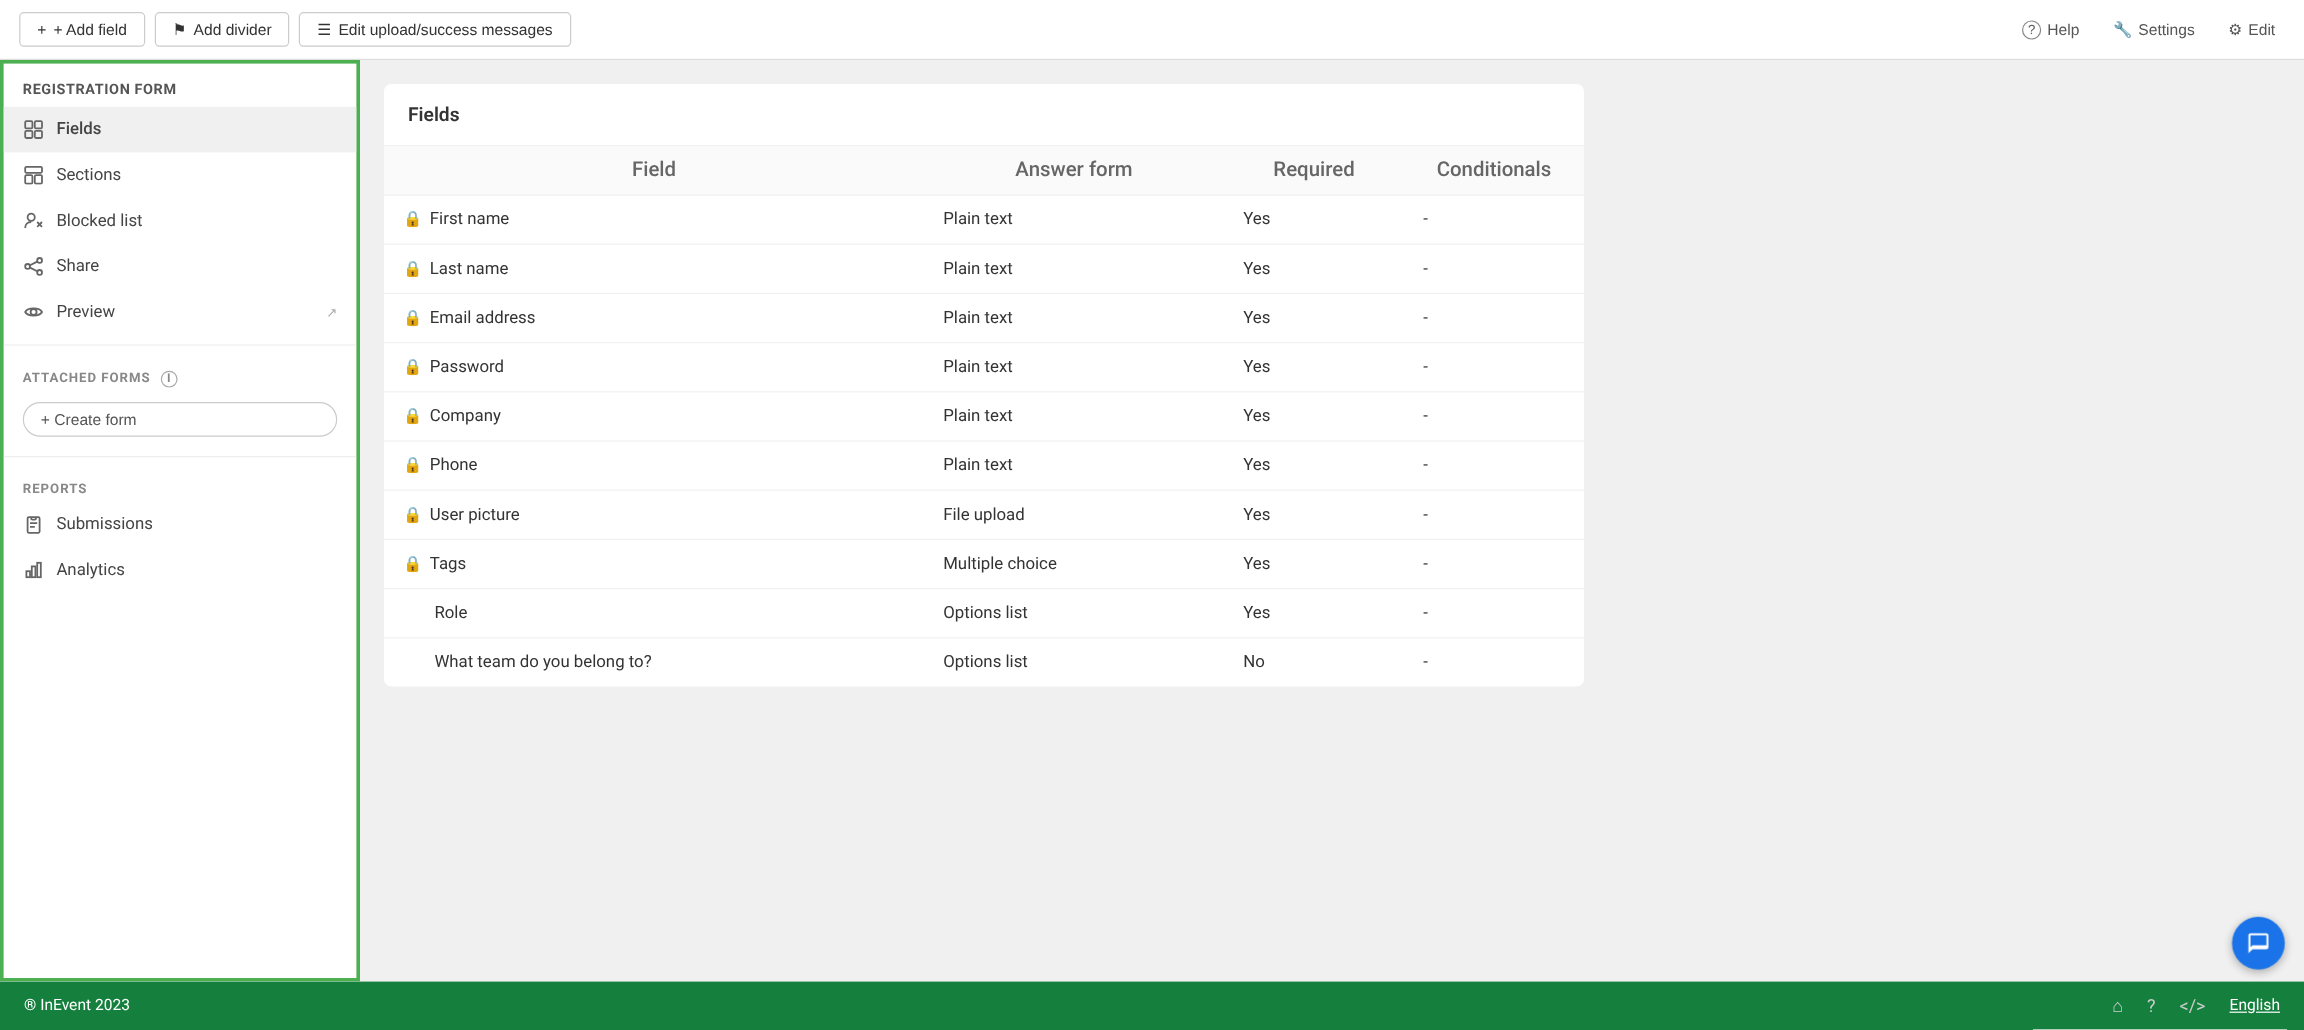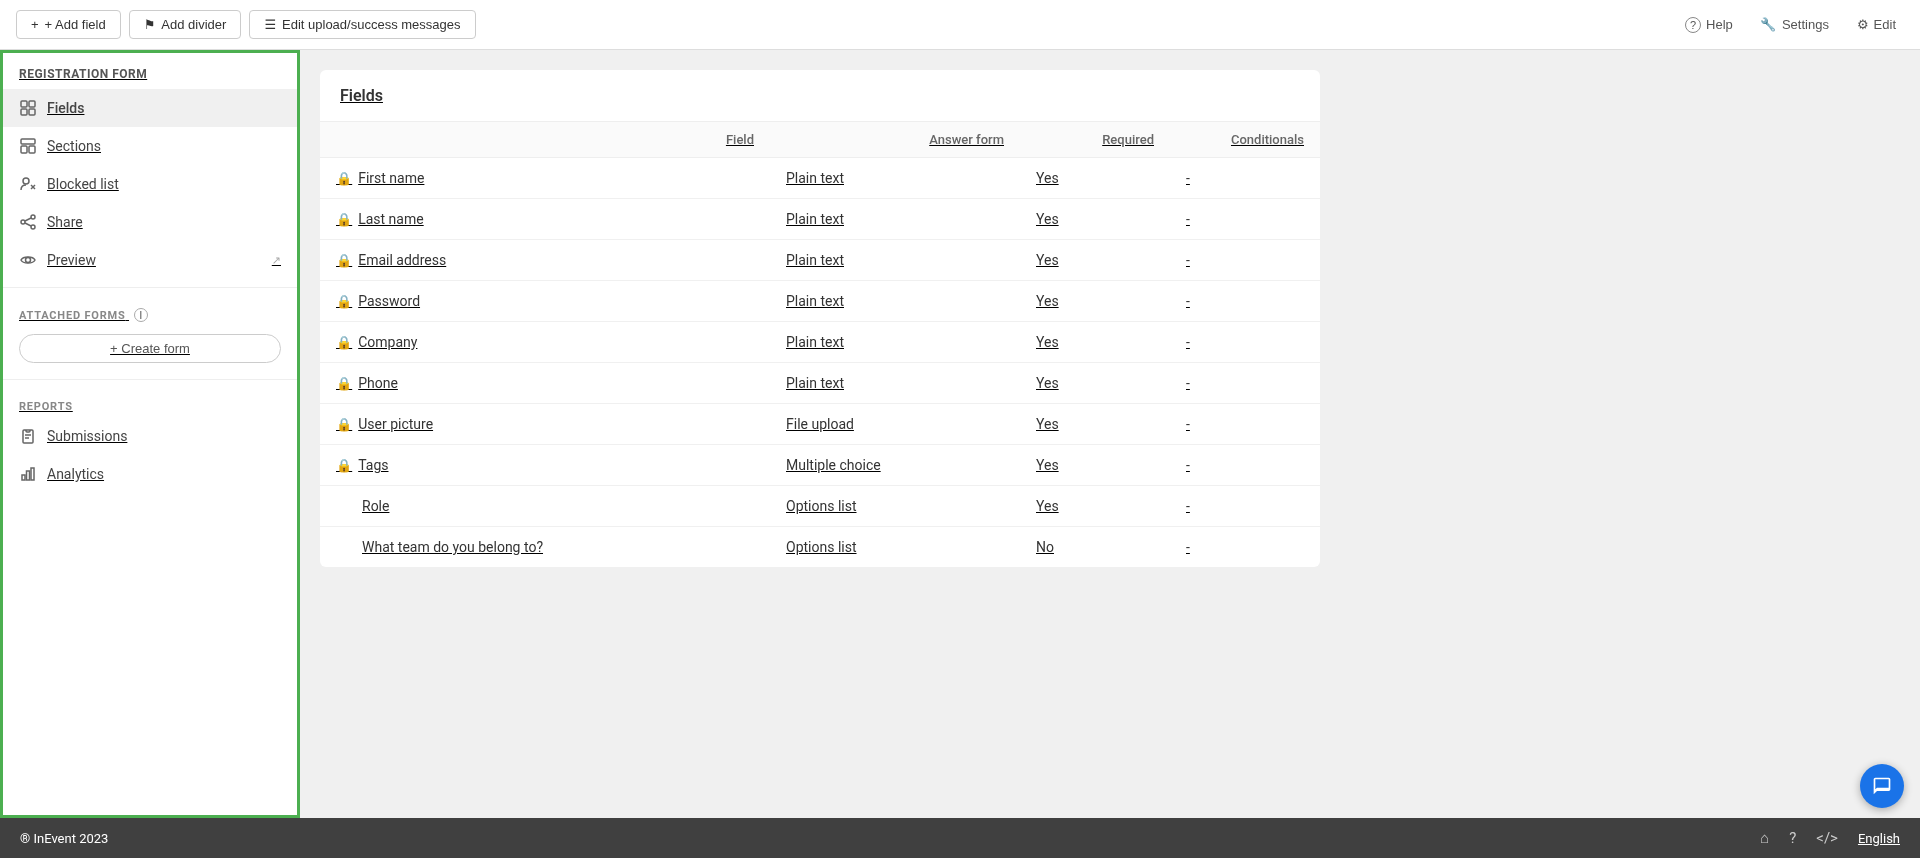--- a/index.html
+++ b/index.html
@@ -27,21 +27,20 @@
       display: flex; align-items: center; gap: 5px;
       background: none; border: none; cursor: pointer;
       font-size: 13px; color: #555; padding: 4px 8px;
     }
 
     
     .main-layout {
       display: flex;
       flex: 1;
       overflow: hidden;
-      text-decoration: underline;
     }
 
     
     .sidebar {
       width: 300px;
       background: #fff;
       border: 3px solid #4caf50;
       display: flex;
       flex-direction: column;
       overflow-y: auto;
@@ -62,21 +61,20 @@
     .sidebar-divider { border: none; border-top: 1px solid #eee; margin: 8px 0; }
     .sidebar-section-title {
       font-size: 11px; font-weight: 700; color: #888;
       padding: 12px 16px 4px; letter-spacing: 0.8px; text-transform: uppercase;
     }
     .create-form-btn {
       display: inline-flex; align-items: center; gap: 5px;
       border: 1px solid #ccc; border-radius: 20px; padding: 6px 14px;
       cursor: pointer; font-size: 13px; color: #555; background: #fff;
       margin: 8px 16px;
-      justify-content: center;
     }
 
     
     .content-area {
       flex: 1;
       overflow-y: auto;
       padding: 20px;
       background: #f0f0f0;
     }
 
@@ -88,34 +86,34 @@
       max-width: 1000px;
     }
     .fields-card-header {
       padding: 16px 20px;
       font-size: 16px; font-weight: 600; color: #333;
       border-bottom: 1px solid #eee;
     }
     .fields-table { width: 100%; border-collapse: collapse; }
     .fields-table thead tr { background: #fafafa; }
     .fields-table th {
-      padding: 10px 16px; text-align: right;
-      font-size: 13px; font-weight: 500; color: #666;
+      padding: 10px 16px; text-align: center;
+      font-size: 17px; font-weight: 500; color: #666;
       border-bottom: 1px solid #eee;
     }
     .fields-table td {
       padding: 12px 16px; border-bottom: 1px solid #f0f0f0;
       font-size: 14px; color: #333;
     }
     .fields-table tr:last-child td { border-bottom: none; }
     .field-name-cell { display: flex; align-items: center; gap: 6px; }
 
     
     .bottom-bar {
-      background: #404040;
+      background: #15803d;
       color: #fff;
       display: flex;
       align-items: center;
       justify-content: space-between;
       padding: 0 20px;
       height: 40px;
       font-size: 13px;
       flex-shrink: 0;
     }
     .bottom-bar-right { display: flex; align-items: center; gap: 20px; }

